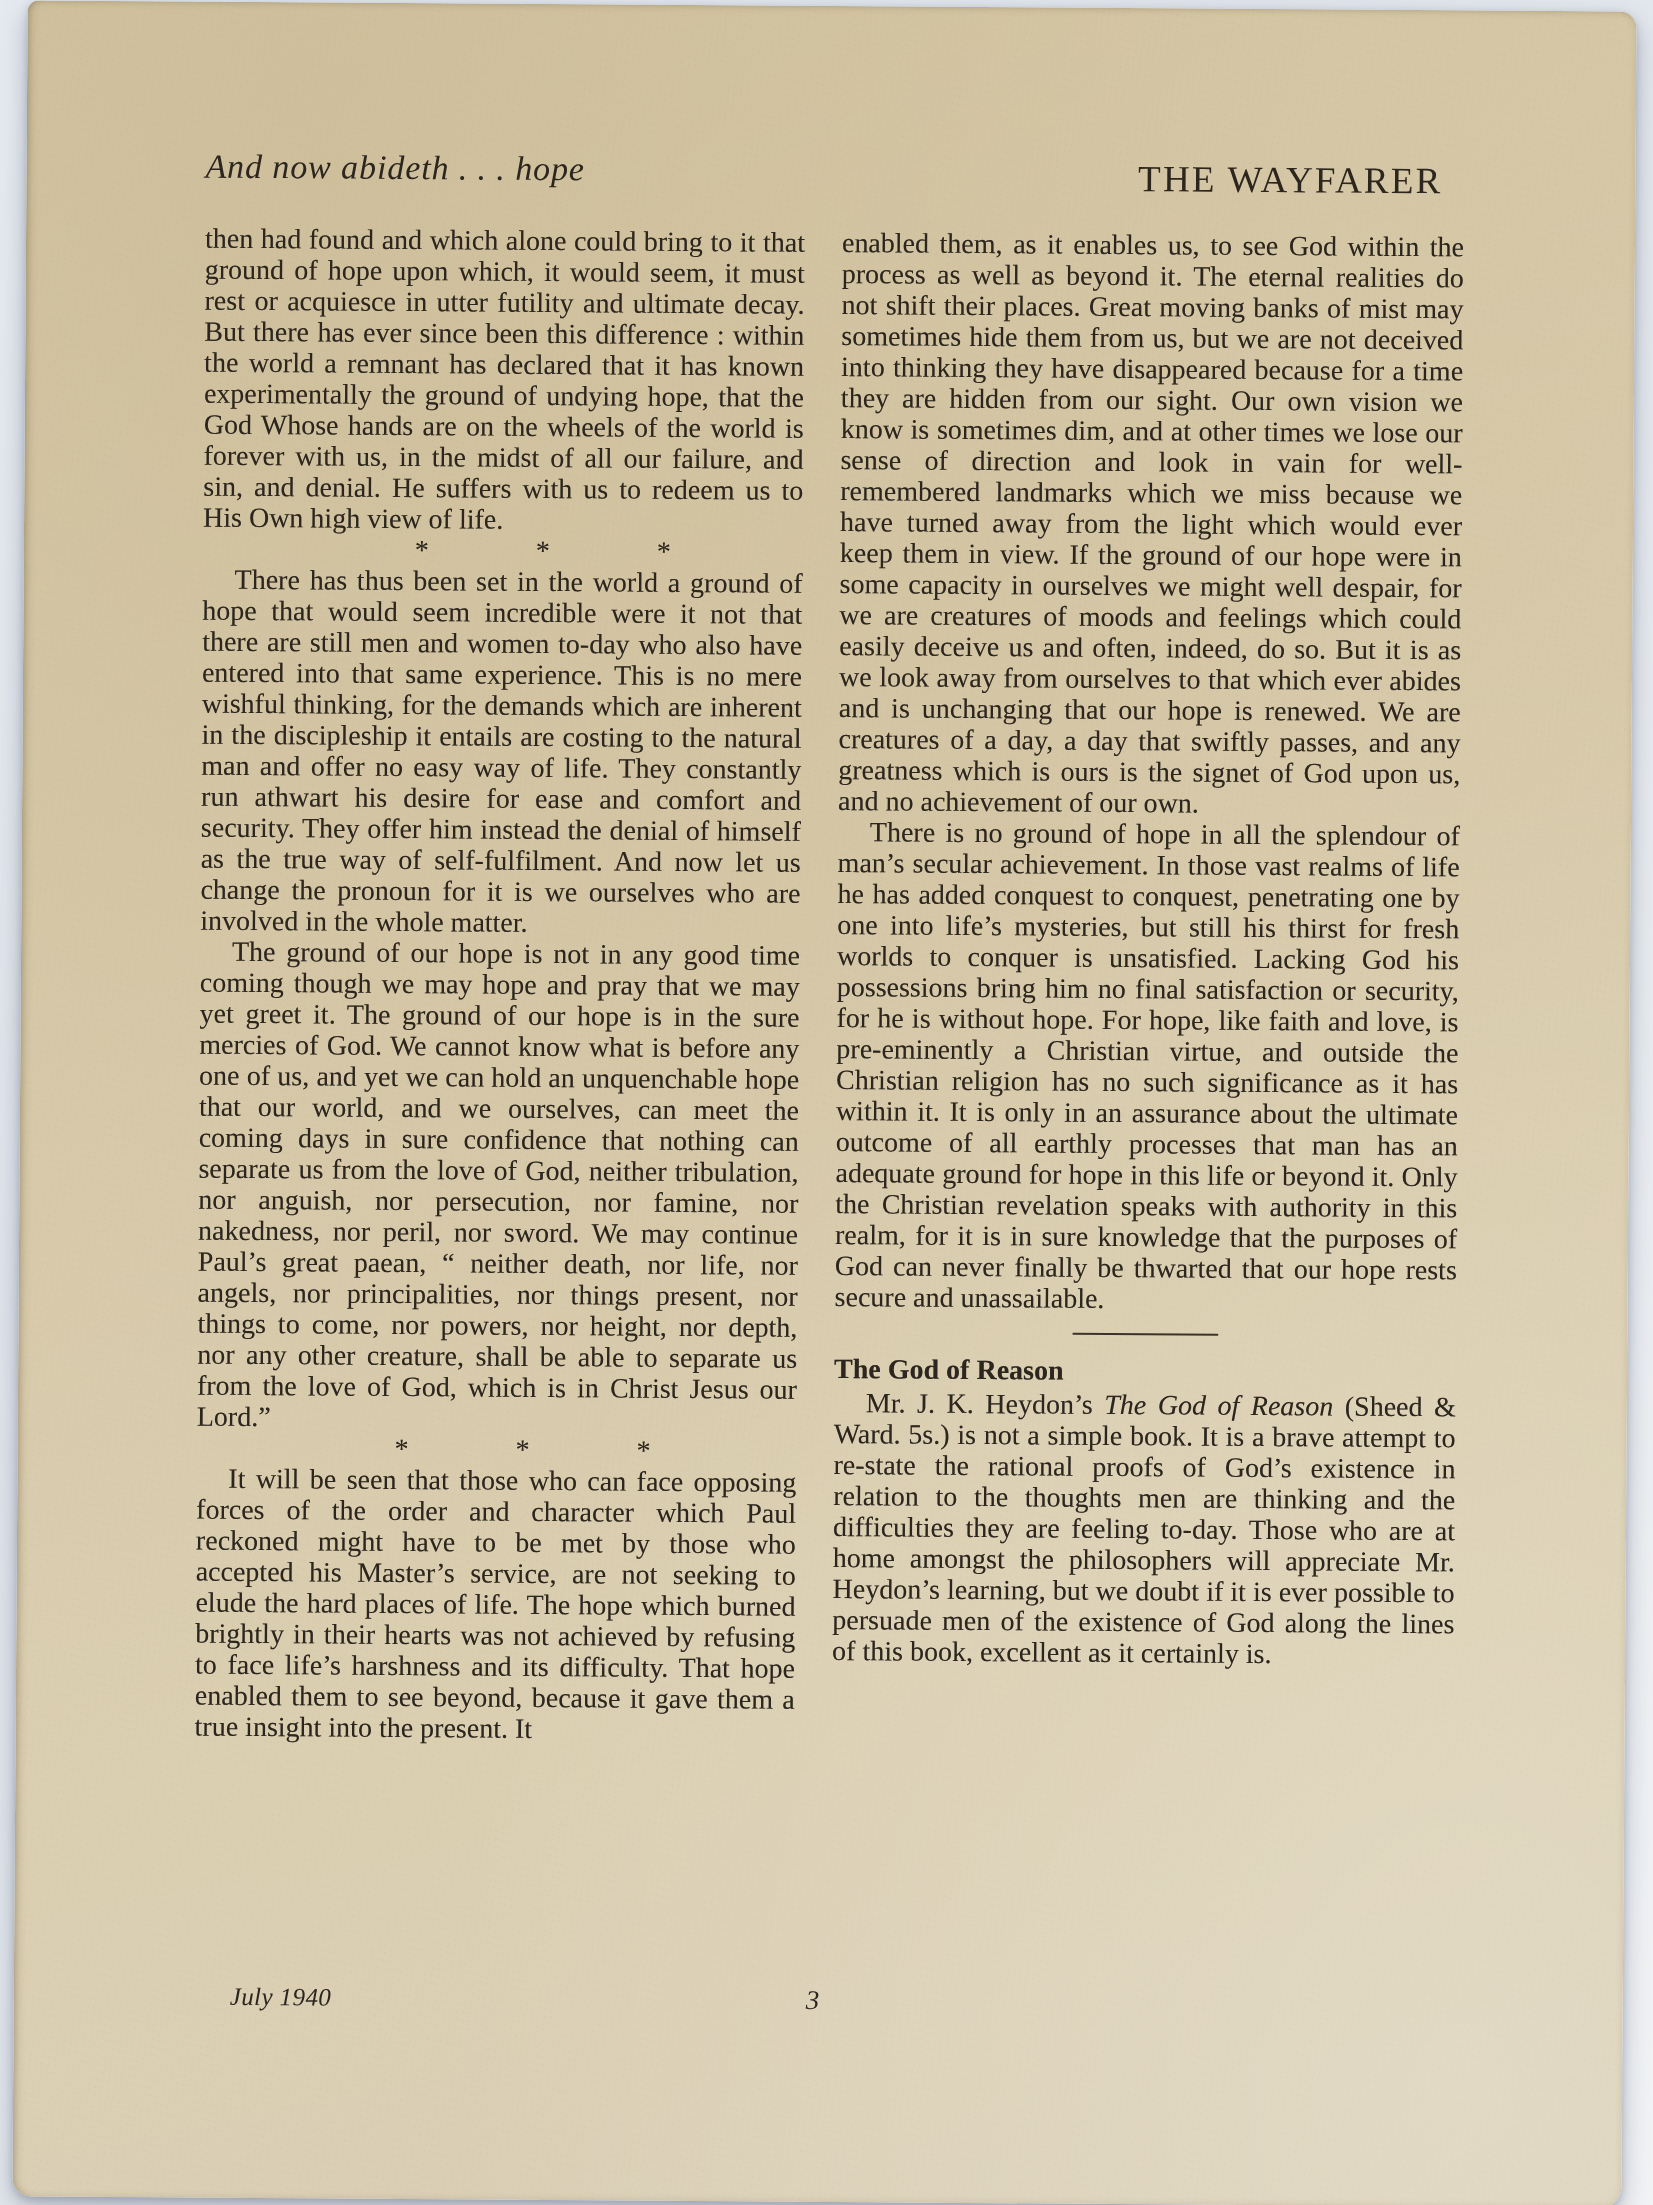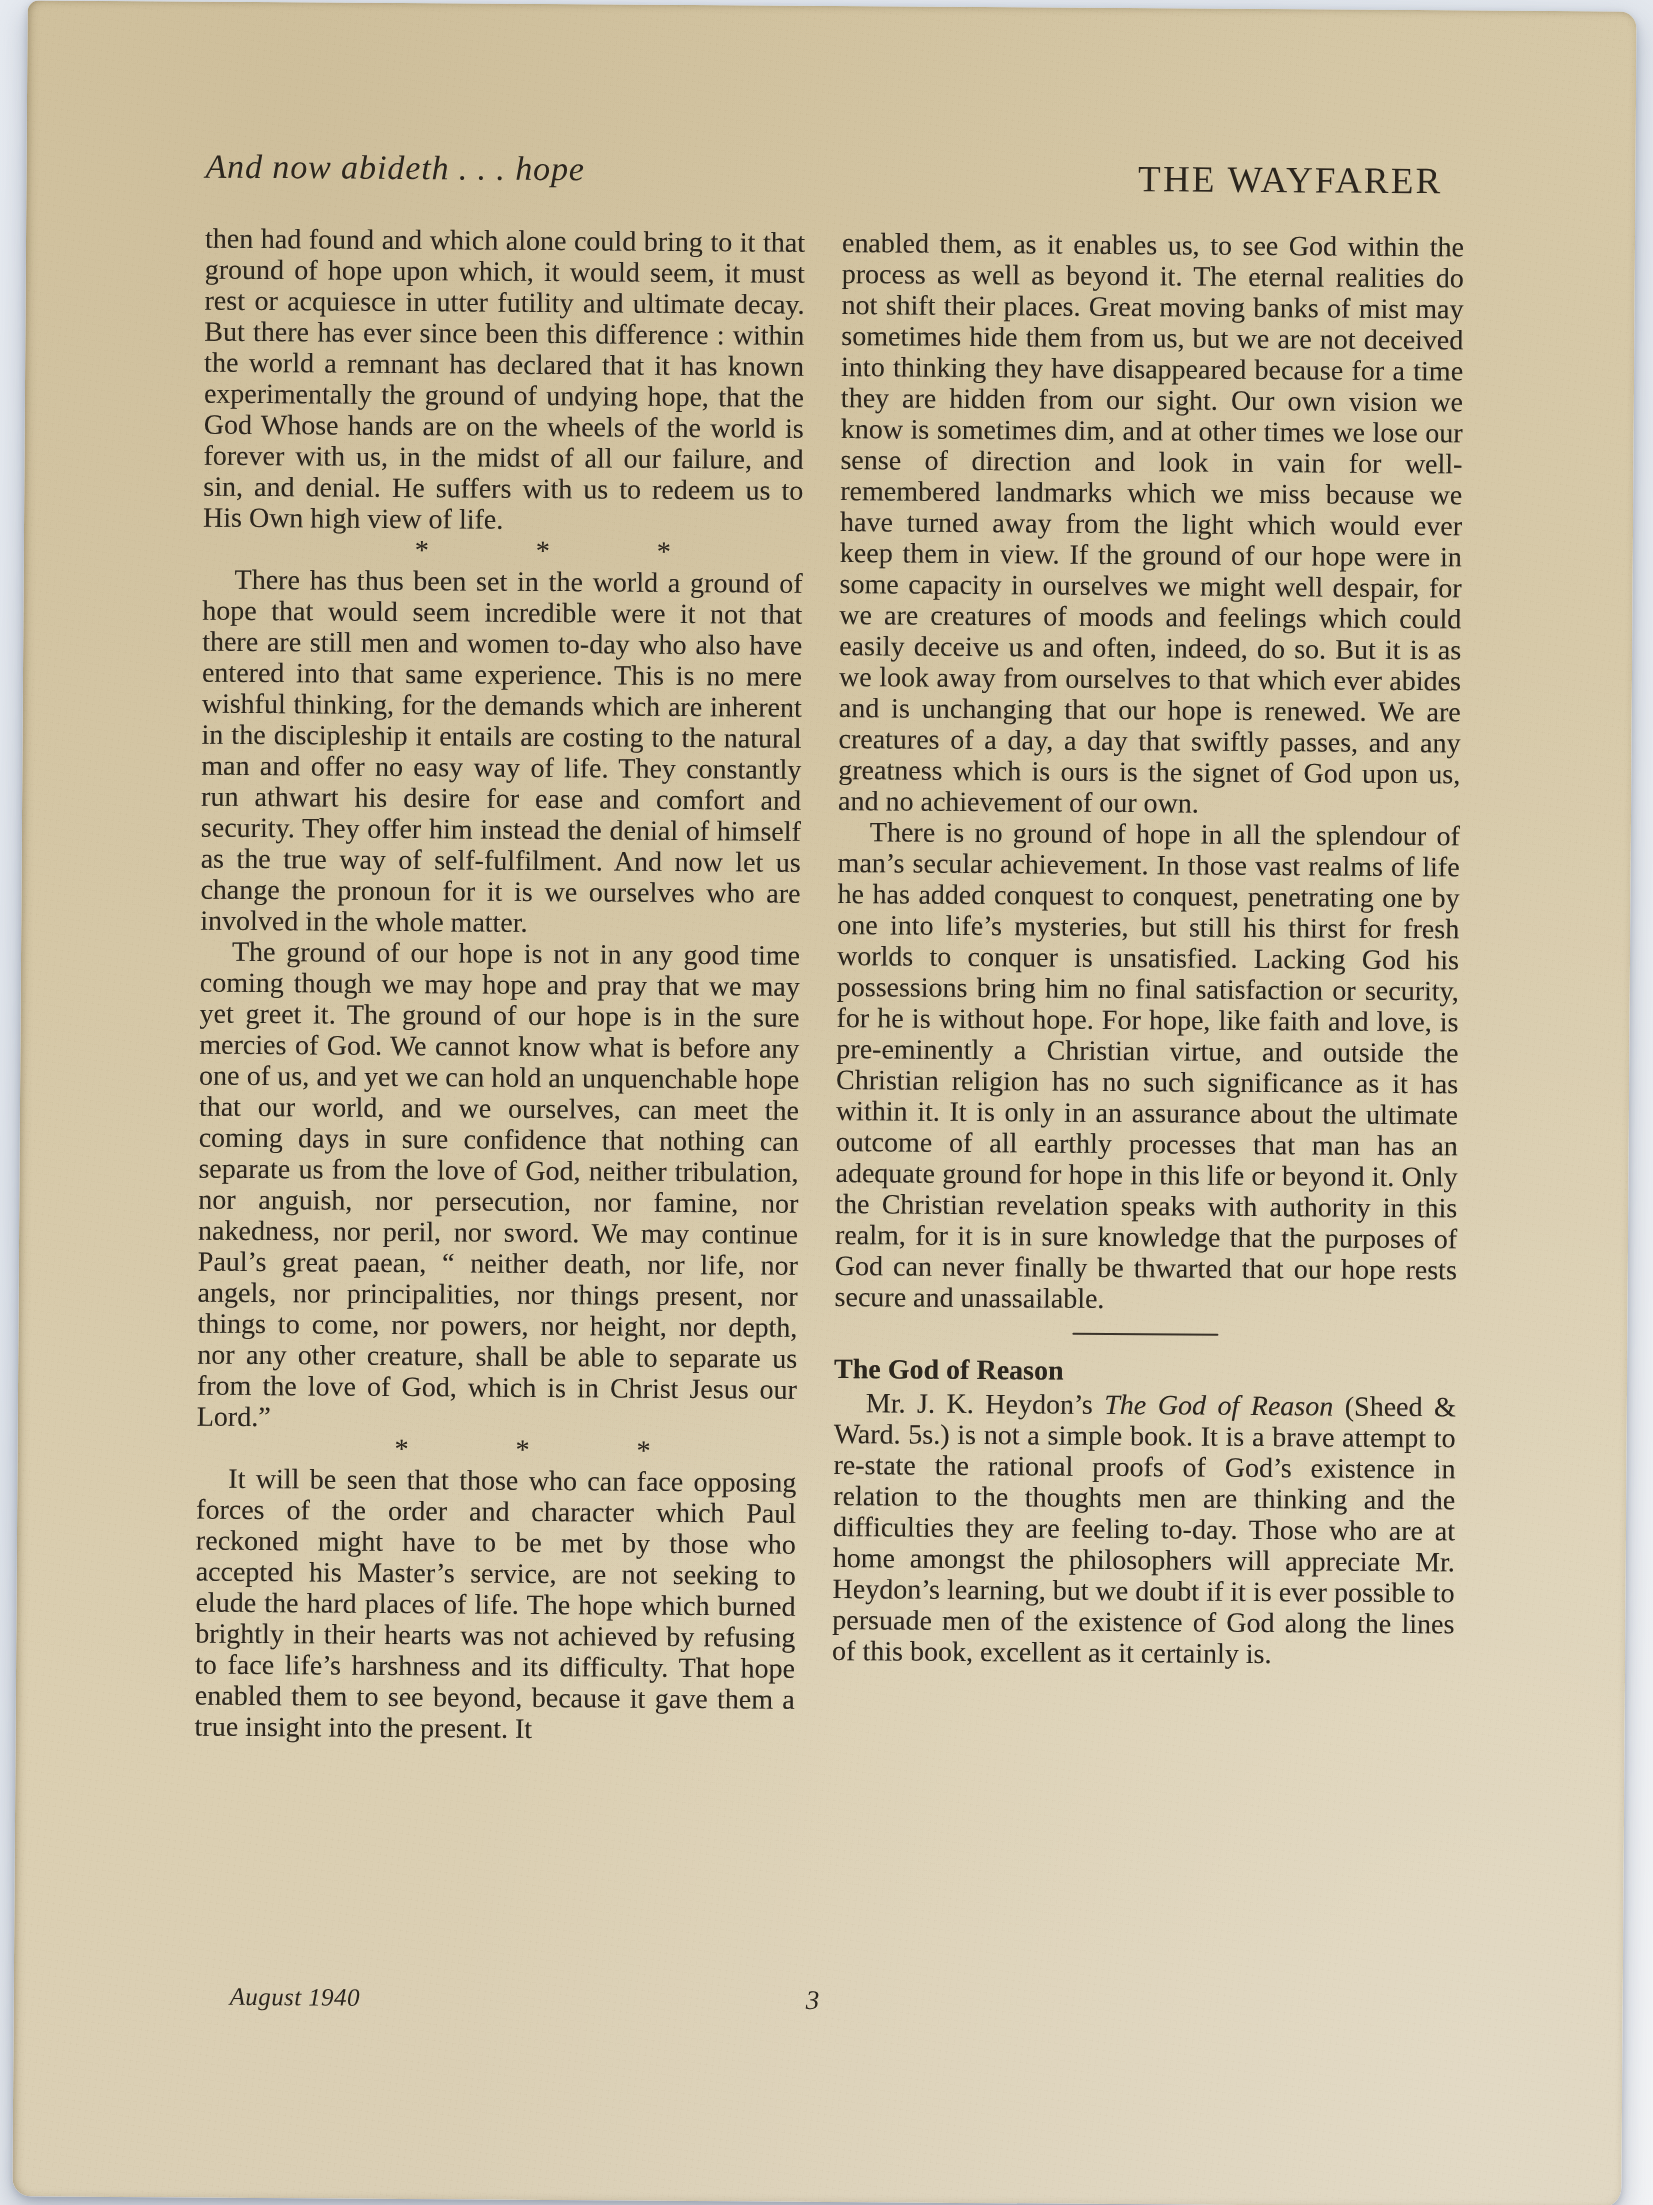--- a/index.html
+++ b/index.html
@@ -151,18 +151,18 @@
 
       <div class="section-divider"></div>
 
       <div class="review-heading">The God of Reason</div>
 
       <p class="indent"><span>Mr. J. K. Heydon’s </span><span class="book-title-italic">The God of Reason</span><span> (Sheed &amp; Ward. 5s.) is not a simple book. It is a brave attempt to re-state the rational proofs of God’s existence in relation to the thoughts men are thinking and the difficulties they are feeling to-day. Those who are at home amongst the philosophers will appreciate Mr. Heydon’s learning, but we doubt if it is ever possible to persuade men of the existence of God along the lines of this book, excellent as it certainly is.</span></p>
     </div>
 
   </div>
 
-  <div class="footer-date">August 1940</div>
+  <div class="footer-date">July 1940</div>
 
   <div class="footer-page">3</div>
 
 </div>
 
 
 </body></html>

